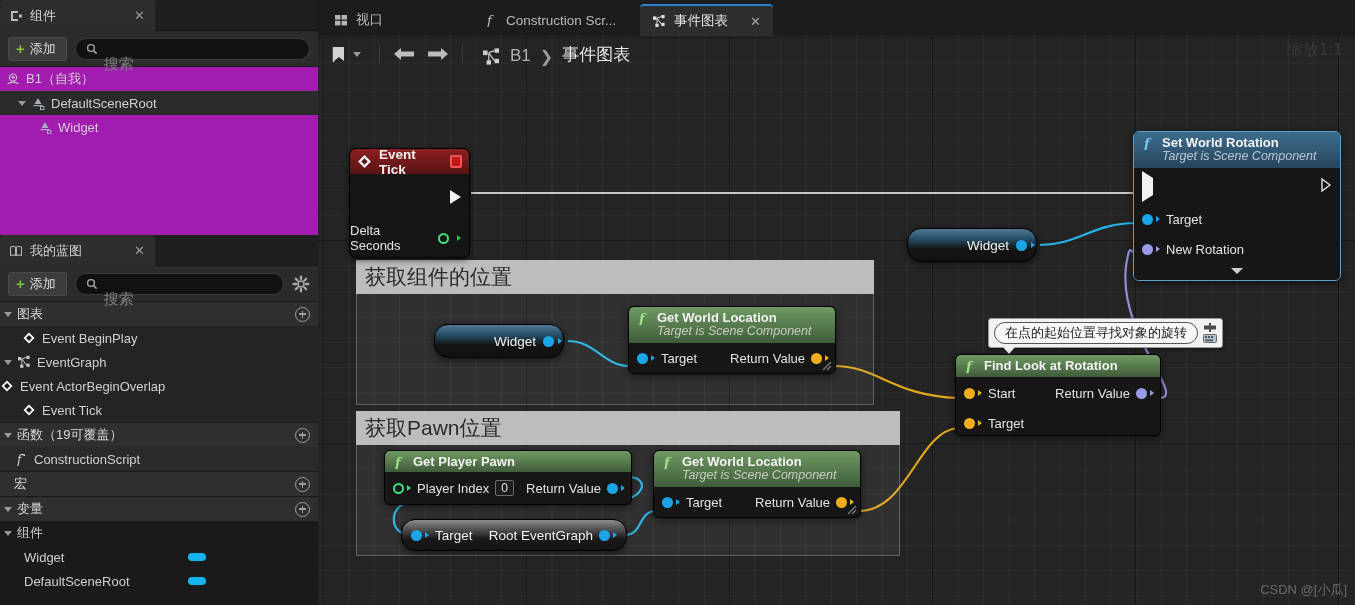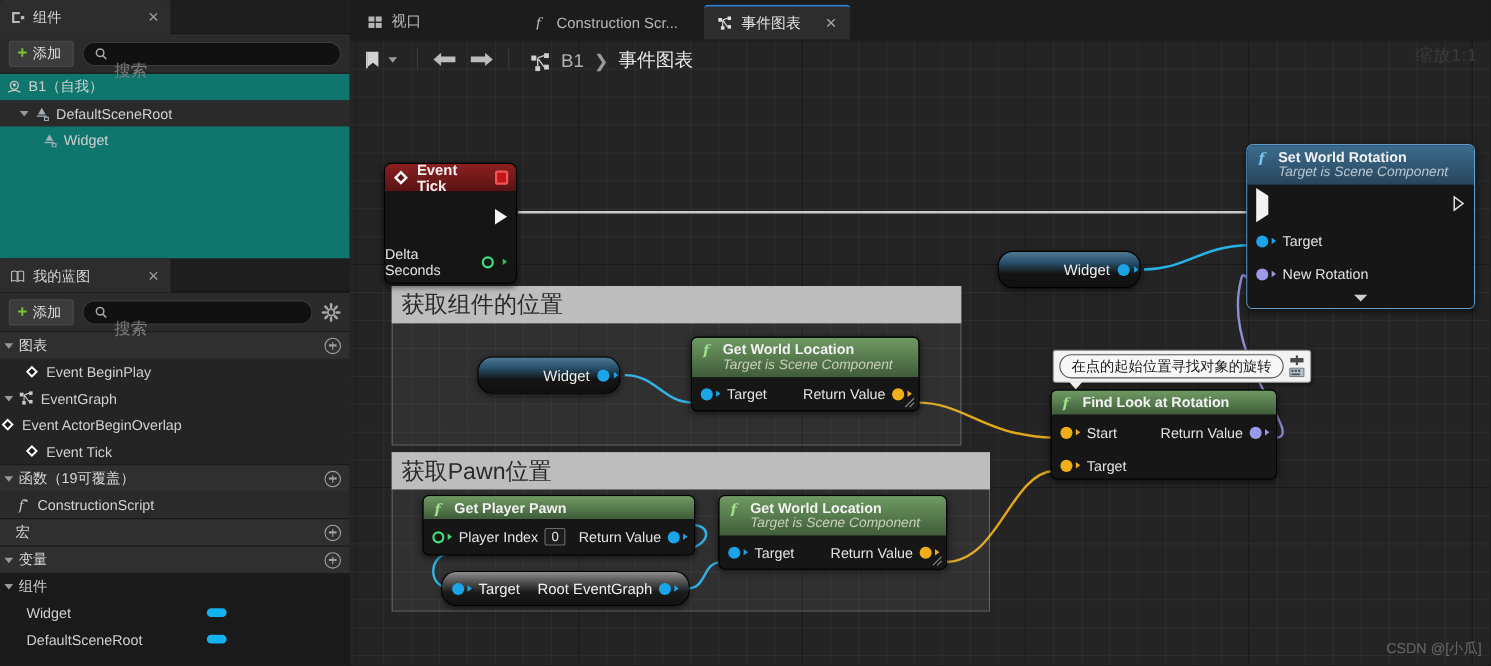--- a/index.html
+++ b/index.html
@@ -9,21 +9,21 @@
     font-family: "Liberation Sans", "DejaVu Sans", sans-serif;
     overflow: hidden;
     color: #c8c8c8;
     -webkit-font-smoothing: antialiased;
   }
   #app { position: relative; width: 1355px; height: 605px; }
 
   
   #left-panel {
     position: absolute; left: 0; top: 0; width: 318px; height: 518px;
-    background: #0f766e;
+    background: #a21caf;
   }
   .panel-tabbar {
     position: relative; height: 31px; background: #1e1e1e;
     border-bottom: 1px solid #151515;
   }
   .panel-tab {
     position: absolute; left: 0; top: 0; height: 31px;
     display: flex; align-items: center; gap: 7px;
     padding: 0 10px 0 9px;
     background: #2d2d2d;
@@ -664,21 +664,21 @@
           </svg>
         </span>
       </div>
 
       <div class="node n-var" style="left:589px; top:192px; width:130px; height:34px;">
         <span>Widget</span>
         <span class="pin-dot" style="background:#1ba5e8"></span>
         <span class="pin-arrow" style="border-left-color:#1ba5e8; position:absolute; right:1px;"></span>
       </div>
 
-      <div class="tooltip" style="left:639px; top:282px;">
+      <div class="tooltip" style="left:670px; top:282px;">
         <span class="bubble">在点的起始位置寻找对象的旋转</span>
         <span class="tt-icons">
           <span>
             <svg width="14" height="9" viewBox="0 0 14 9">
               <rect x="6" y="0" width="2" height="9" fill="#4a4a4a"></rect>
               <rect x="1" y="2.5" width="12" height="4" fill="#4a4a4a"></rect>
             </svg>
           </span>
           <span>
             <svg width="14" height="9" viewBox="0 0 14 9">

